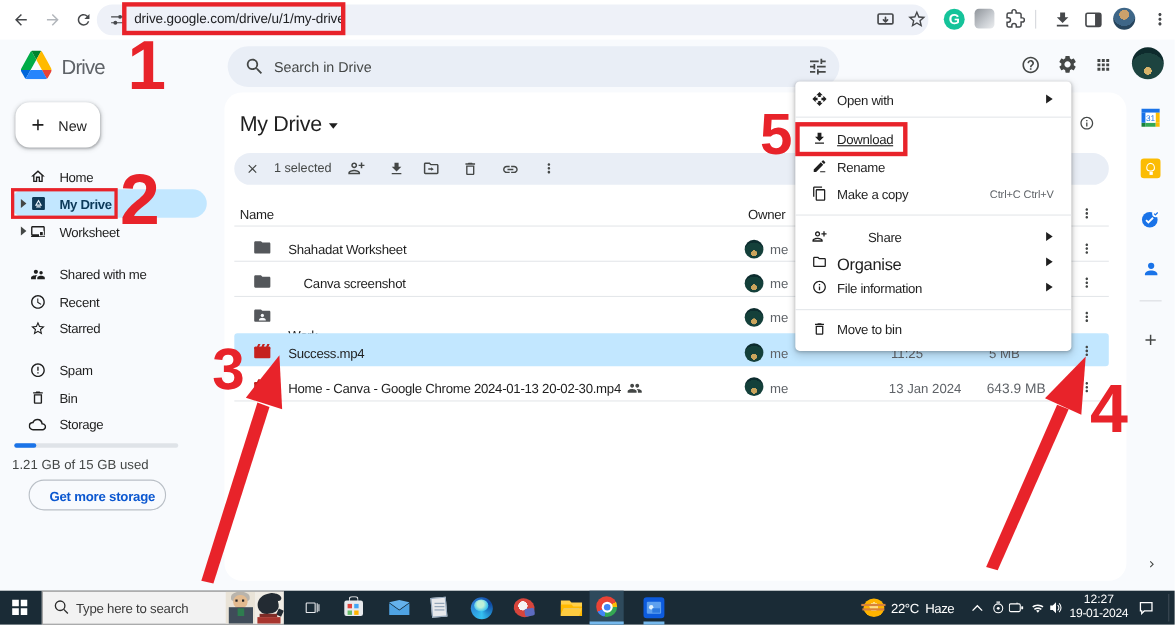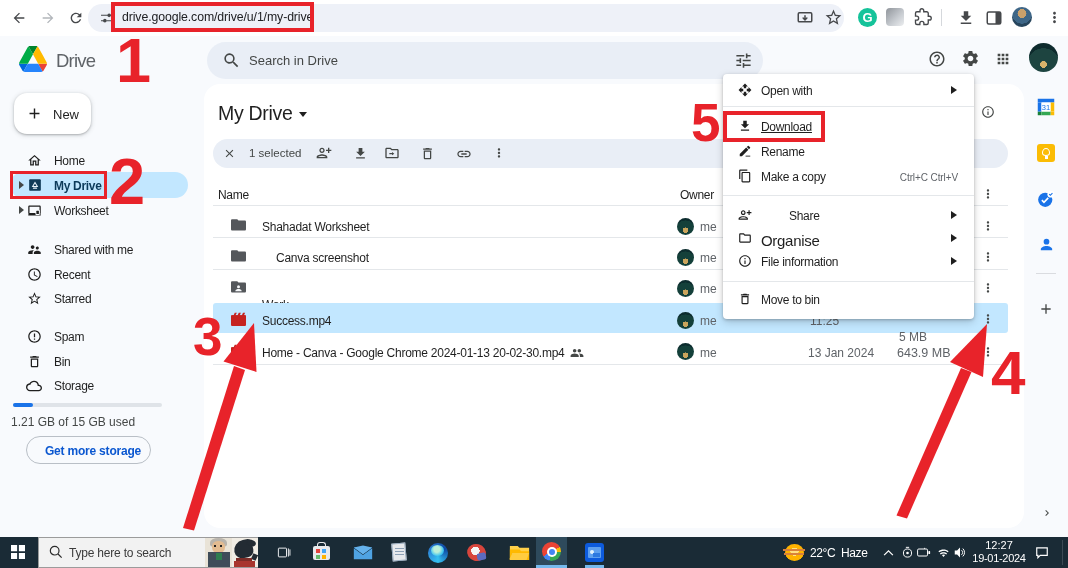--- a/index.html
+++ b/index.html
@@ -229,21 +229,21 @@
 
 <div class="abs" style="left:213px;top:303px;width:795px;height:30px;background:#c2e7ff;border-radius:3px;"></div>
 <svg class="abs" style="left:231px;top:312px;" width="15" height="14" viewBox="0 0 24 22">
     <path d="M2 5h20c1.1 0 2 .9 2 2v13c0 1.1-.9 2-2 2H2c-1.1 0-2-.9-2-2V7c0-1.1.9-2 2-2z" fill="#c5221f"></path>
     <path d="M0 7c0-1.1.9-2 2-2h2.2L6 1h3.4L7.2 5h3.4L12.4 1h3.4l-1.8 4h3.4L19.2 1h3.4l-1.8 4H22c1.1 0 2 .9 2 2v1H0z" fill="#c5221f"></path>
   </svg>
 <div class="abs" style="left:262px;top:314px;font-size:12px;letter-spacing:-0.25px;color:#1f1f1f;">Success.mp4</div>
 <div class="abs" style="left:677px;top:312px;width:17px;height:17px;border-radius:50%;background:radial-gradient(circle at 50% 72%,#caa45c 0 18%,#14403a 19% 65%,#0c2c2e 66%);"></div>
 <div class="abs" style="left:700px;top:314px;font-size:12px;color:#5f6368;">me</div>
 <div class="abs" style="left:810px;top:314px;font-size:12px;color:#5f6368;">11:25</div>
-<div class="abs" style="left:899px;top:330px;font-size:12px;color:#5f6368;">5 MB</div>
+<div class="abs" style="left:899px;top:314px;font-size:12px;color:#5f6368;">5 MB</div>
 <svg class="abs" style="left:981px;top:312px;" width="14" height="14" viewBox="0 0 24 24" fill="#444746">
     <path d="M12 8c1.1 0 2-.9 2-2s-.9-2-2-2-2 .9-2 2 .9 2 2 2zm0 2c-1.1 0-2 .9-2 2s.9 2 2 2 2-.9 2-2-.9-2-2-2zm0 6c-1.1 0-2 .9-2 2s.9 2 2 2 2-.9 2-2-.9-2-2-2z"></path>
   </svg>
 
 <svg class="abs" style="left:231px;top:344px;" width="15" height="14" viewBox="0 0 24 22">
     <path d="M2 5h20c1.1 0 2 .9 2 2v13c0 1.1-.9 2-2 2H2c-1.1 0-2-.9-2-2V7c0-1.1.9-2 2-2z" fill="#c5221f"></path>
     <path d="M0 7c0-1.1.9-2 2-2h2.2L6 1h3.4L7.2 5h3.4L12.4 1h3.4l-1.8 4h3.4L19.2 1h3.4l-1.8 4H22c1.1 0 2 .9 2 2v1H0z" fill="#c5221f"></path>
   </svg>
 <div class="abs" style="left:262px;top:346px;font-size:12px;letter-spacing:-0.25px;color:#1f1f1f;">Home - Canva - Google Chrome 2024-01-13 20-02-30.mp4</div>
 <svg class="abs" style="left:570px;top:347px;" width="14" height="12" viewBox="0 0 24 20" fill="#444746">

